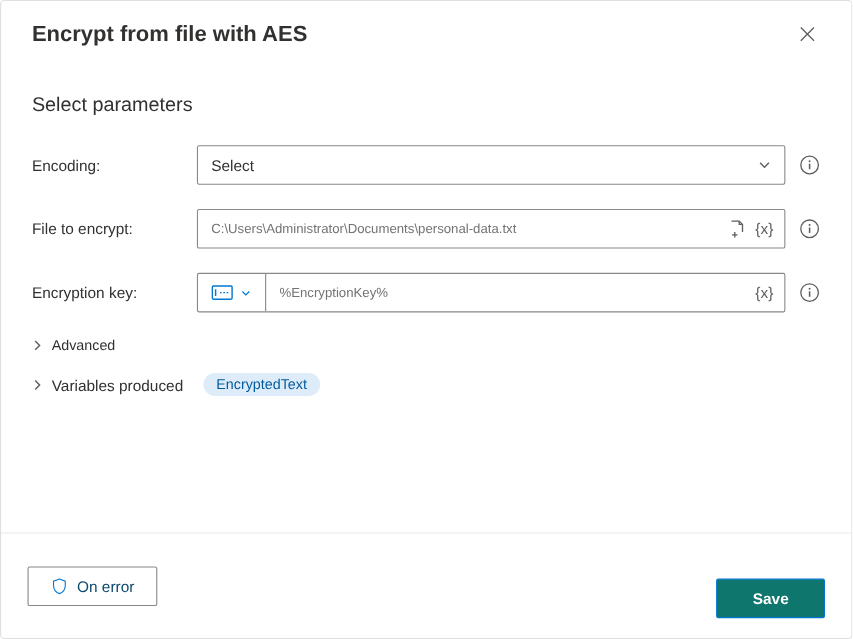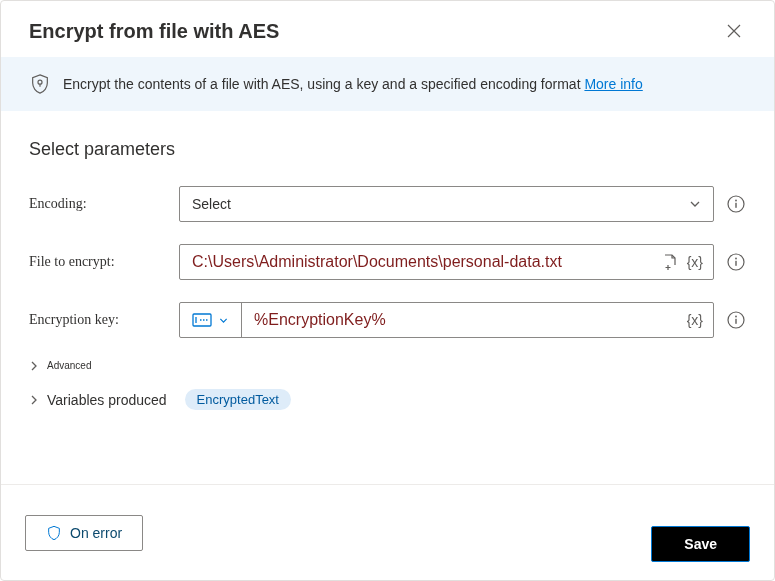--- a/index.html
+++ b/index.html
@@ -68,21 +68,20 @@
     }
     .field-row {
       display: flex;
       align-items: center;
       margin-bottom: 22px;
     }
     .field-label {
       width: 150px;
       font-size: 14px;
       color: #323130;
-      font-family: Liberation Serif, serif;
     }
     .field-control {
       flex: 1;
       display: flex;
       align-items: center;
       gap: 12px;
     }
     .select-wrap, .input-wrap {
       flex: 1;
       position: relative;
@@ -113,23 +112,23 @@
       align-items: center;
       background: #fff;
       overflow: hidden;
     }
     .input-box input {
       flex: 1;
       border: none;
       outline: none;
       padding: 0 12px;
       height: 100%;
-      font-size: 16px;
+      font-size: 12px;
       font-family: inherit;
-      color: #7f1d1d;
+      color: #737373;
       background: transparent;
     }
     .input-adornment {
       display: flex;
       align-items: center;
       padding-right: 10px;
       gap: 8px;
     }
     .secret-prefix {
       display: flex;
@@ -156,21 +155,21 @@
       color: #605e5c;
       cursor: pointer;
     }
     .expander {
       display: flex;
       align-items: center;
       gap: 8px;
       margin-top: 6px;
       margin-bottom: 18px;
       cursor: pointer;
-      font-size: 10px;
+      font-size: 13px;
       color: #323130;
       width: fit-content;
     }
     .expander .chev {
       color: #605e5c;
     }
     .variables-row {
       display: flex;
       align-items: center;
       gap: 18px;
@@ -199,21 +198,21 @@
       background: #fff;
       cursor: pointer;
       font-size: 14px;
       font-family: inherit;
       color: #0c4a6e;
       display: inline-flex;
       align-items: center;
       gap: 8px;
     }
     .btn-primary {
-      background: #000000;
+      background: #0f766e;
       border-color: #0078d4;
       color: #fff;
       font-weight: 600;
       padding: 0 32px;
       margin-top: 23px;
     }
     .footer-right {
       display: flex;
       gap: 12px;
     }
@@ -226,32 +225,20 @@
 
   <div class="header">
     <h1>Encrypt from file with AES</h1>
     <div class="close-btn">
       <svg width="14" height="14" viewBox="0 0 14 14">
           <path d="M1 1 L13 13 M13 1 L1 13" stroke="currentColor" stroke-width="1.2" fill="none"></path>
         </svg>
     </div>
   </div>
 
-  <div class="info-banner">
-    <span>
-      <svg width="22" height="22" viewBox="0 0 24 24" fill="none" stroke="#605e5c" stroke-width="1.3">
-        <path d="M12 2 L20 5 V11 C20 16 16.5 20.5 12 22 C7.5 20.5 4 16 4 11 V5 Z"></path>
-        <circle cx="12" cy="10" r="2.2"></circle>
-        <path d="M12 12.2 V15"></path>
-      </svg>
-    </span>
-    <span class="banner-text">
-      <span>Encrypt the contents of a file with AES, using a key and a specified encoding format </span><a href="#">More info</a>
-    </span>
-  </div>
 
   <div class="content">
     <div class="section-title">Select parameters</div>
 
     <div class="field-row">
       <div class="field-label">Encoding:</div>
       <div class="field-control">
         <div class="select-wrap">
           <div class="select-box">
             <span>Select</span>

